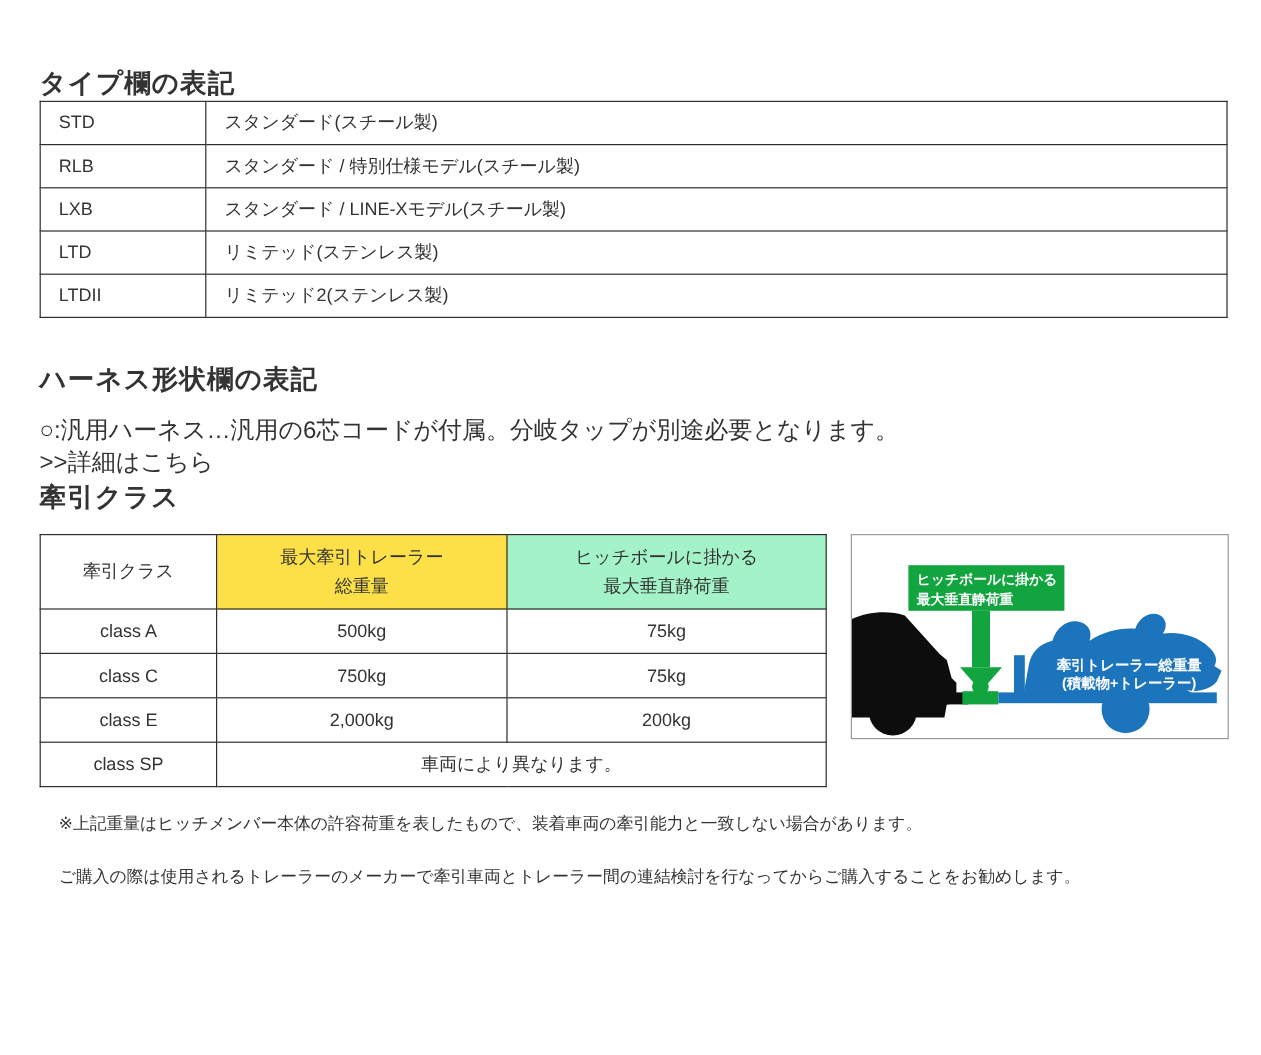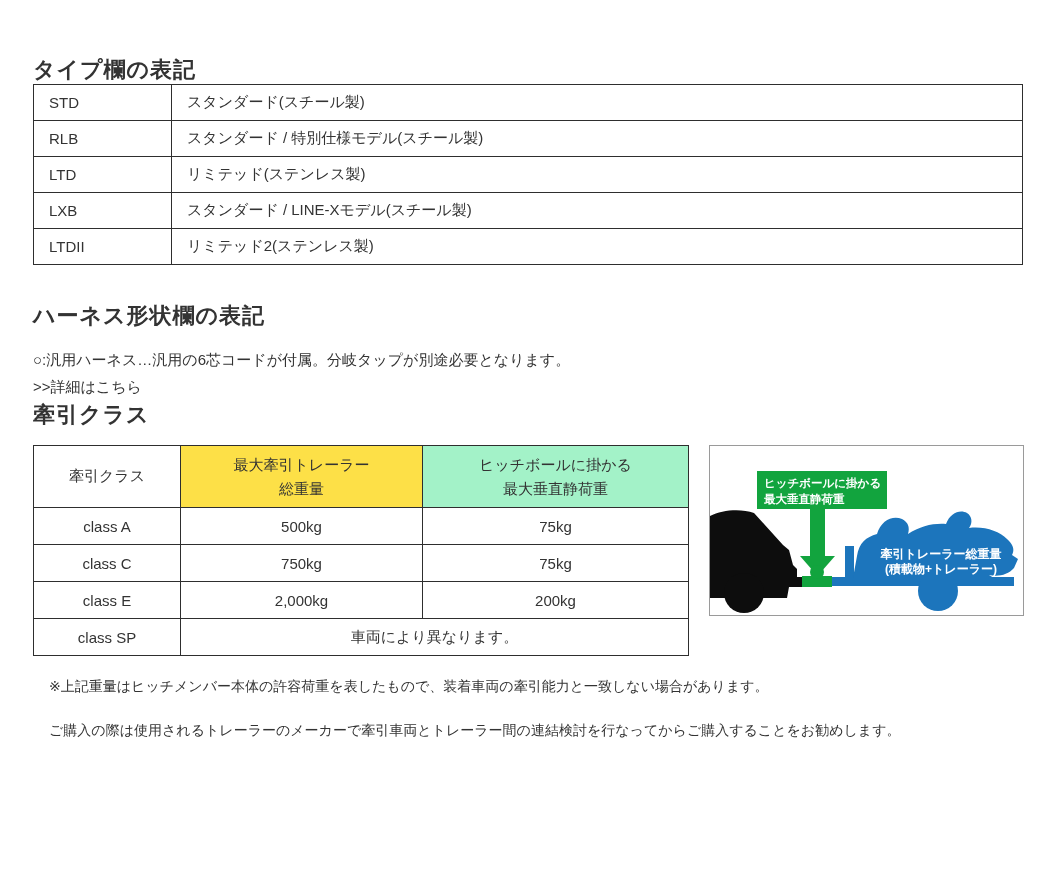--- a/index.html
+++ b/index.html
@@ -22,21 +22,21 @@
     table-layout: fixed;
   }
   table.type-table td {
     border: 1px solid #2e2e2e; height: 36px; vertical-align: middle;
     font-size: 15px; padding: 0 0 0 15px; color: #333;
   }
   table.type-table td.code-col { width: 138px; }
 
   
   .harness-lines { margin-top: 16px; }
-  .harness-lines p { margin: 0; font-size: 15px; line-height: 27px; color: #333; }
+  .harness-lines p { margin: 0; font-size: 20px; line-height: 27px; color: #333; }
   .detail-link { cursor: pointer; }
 
   .towing-heading { margin-top: 6px; }
 
   
   .towing-row { display: flex; align-items: flex-start; margin-top: 16px; }
   table.towing-table {
     border-collapse: collapse; table-layout: fixed; width: 655px;
   }
   table.towing-table th, table.towing-table td {
@@ -81,26 +81,26 @@
     <tbody>
       <tr>
         <td class="code-col">STD</td>
         <td>スタンダード(スチール製)</td>
       </tr>
       <tr>
         <td class="code-col">RLB</td>
         <td>スタンダード / 特別仕様モデル(スチール製)</td>
       </tr>
       <tr>
+        <td class="code-col">LXB</td>
+        <td>スタンダード / LINE-Xモデル(スチール製)</td>
+      </tr>
+      <tr>
         <td class="code-col">LTD</td>
         <td>リミテッド(ステンレス製)</td>
-      </tr>
-      <tr>
-        <td class="code-col">LXB</td>
-        <td>スタンダード / LINE-Xモデル(スチール製)</td>
       </tr>
       <tr>
         <td class="code-col">LTDII</td>
         <td>リミテッド2(ステンレス製)</td>
       </tr>
     </tbody>
   </table>
 
   <h2 class="sec-heading" style="margin-top:36px;">ハーネス形状欄の表記</h2>
 

